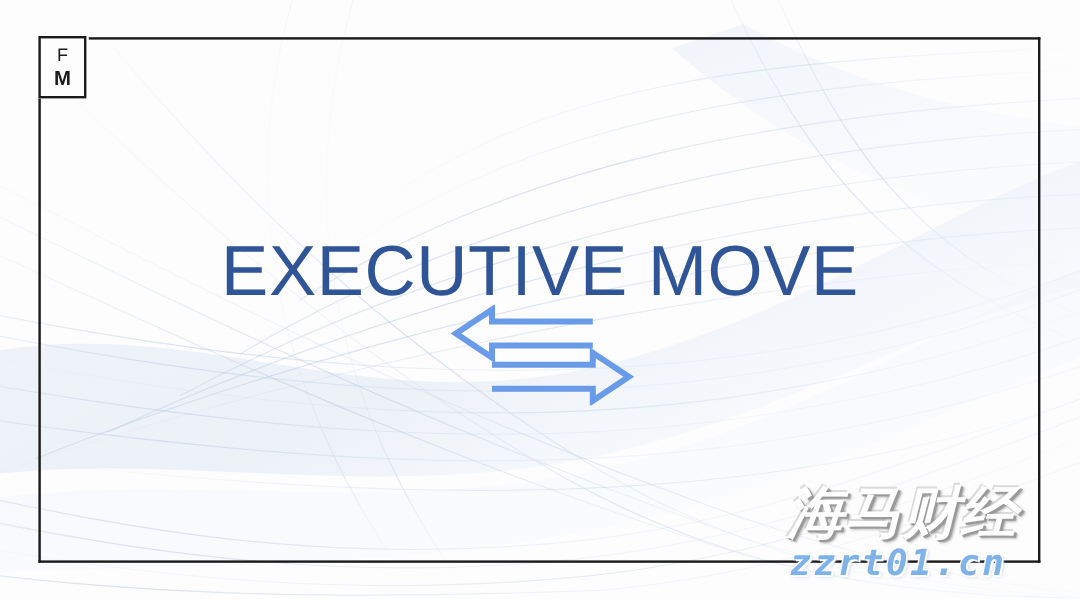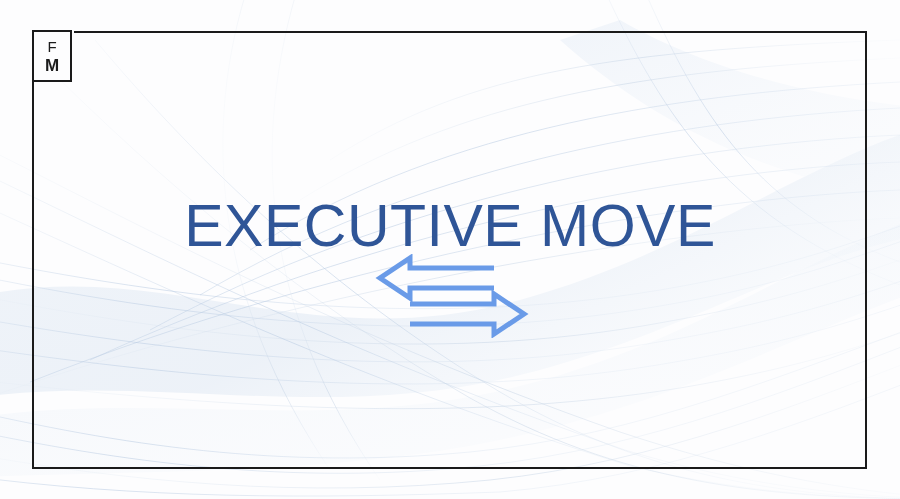--- a/index.html
+++ b/index.html
@@ -234,14 +234,18 @@
 
   <div id="headline">EXECUTIVE MOVE</div>
 
   <svg id="exchange-arrows" viewBox="0 0 156 84">
 
     <path d="M120,14 L36,14 L36,4 L6,24 L36,44 L36,34 L120,34" fill="none" stroke="#6a9be8" stroke-width="5" stroke-linejoin="miter" stroke-linecap="butt"></path>
 
     <path d="M36,50 L120,50 L120,40 L150,60 L120,80 L120,70 L36,70" fill="none" stroke="#6a9be8" stroke-width="5" stroke-linejoin="miter" stroke-linecap="butt"></path>
   </svg>
 
+  <div id="watermark">
+    <div id="watermark-cn">海马财经</div>
+    <div id="watermark-url">zzrt01.cn</div>
+  </div>
 
 </div>
 
 </body></html>

